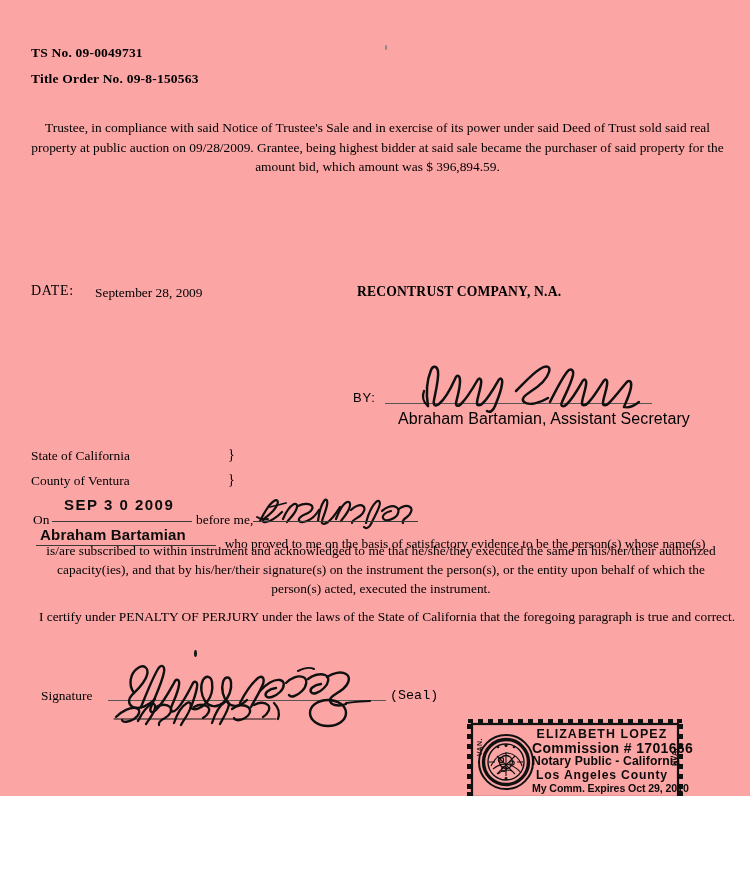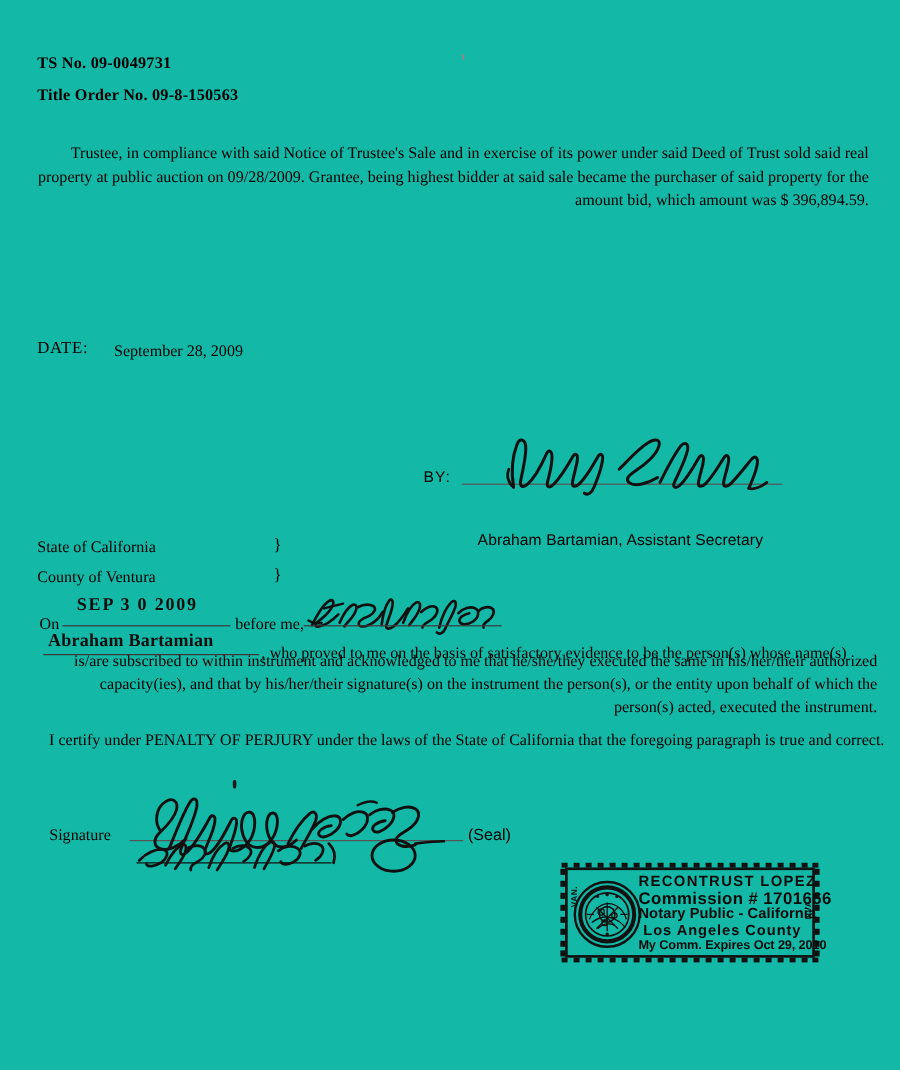--- a/index.html
+++ b/index.html
@@ -3,43 +3,43 @@
 <meta charset="utf-8">
 <style>
   html, body {
     margin: 0;
     padding: 0;
     background: #ffffff;
   }
   #page {
     position: relative;
     width: 750px;
-    height: 892px;
-    background: #14b8a6;
+    height: 796px;
+    background: #fca5a5;
     overflow: hidden;
     font-family: "Liberation Serif", serif;
     color: #000000;
   }
 
   
   .abs { position: absolute; }
 
   .hdr-line {
     font-family: "Liberation Serif", serif;
     font-weight: bold;
     font-size: 13.5px;
     letter-spacing: 0.2px;
     white-space: nowrap;
   }
 
   .body-par {
     font-family: "Liberation Serif", serif;
     font-size: 13.4px;
     line-height: 19.5px;
-    text-align: right;
+    text-align: center;
   }
 
   .date-label {
     font-family: "Liberation Serif", serif;
     font-size: 14px;
     letter-spacing: 0.6px;
   }
   .date-value {
     font-family: "Liberation Serif", serif;
     font-size: 13.4px;
@@ -56,65 +56,64 @@
     font-family: "Liberation Sans", sans-serif;
     font-size: 13px;
     letter-spacing: 0.8px;
   }
   .sig-rule {
     border-bottom: 1.3px solid #555;
     height: 0;
   }
   .name-under-rule {
     font-family: "Liberation Sans", sans-serif;
-    font-size: 13px;
+    font-size: 16px;
     white-space: nowrap;
     letter-spacing: 0.1px;
-    margin-top: 32px;
   }
 
   .venue-line {
     font-family: "Liberation Serif", serif;
     font-size: 13.4px;
     white-space: nowrap;
   }
   .brace {
     font-family: "Liberation Serif", serif;
     font-size: 14px;
   }
 
   .inline-ser {
     font-family: "Liberation Serif", serif;
     font-size: 13.4px;
     white-space: nowrap;
   }
 
   
   .stamp-text {
-    font-family: Liberation Serif, serif;
+    font-family: Liberation Sans, sans-serif;
     font-weight: bold;
     color: #0d0d0d;
     white-space: nowrap;
   }
   .stamp-date {
     font-size: 15px;
     letter-spacing: 1.5px;
   }
   .stamp-name {
     font-size: 15px;
     letter-spacing: 0.2px;
   }
 
   .blank-rule {
     border-bottom: 1.4px solid #3a3a3a;
     height: 0;
   }
 
   .seal-label {
-    font-family: Liberation Sans, sans-serif;
+    font-family: Liberation Mono, monospace;
     font-size: 13.4px;
     text-align: right;
   }
   .sig-word {
     font-family: "Liberation Serif", serif;
     font-size: 13.4px;
   }
 
   
   .hand svg { display: block; overflow: visible; }
@@ -177,20 +176,21 @@
 
   <div class="abs hdr-line" style="left:31px; top:45px;">TS No.  09-0049731</div>
   <div class="abs hdr-line" style="left:31px; top:71px;">Title Order No.  09-8-150563</div>
 
   <div class="speck" style="left:385px; top:45px; width:2px; height:5px;"></div>
 
   <div class="abs body-par" style="left:31px; top:118px; width:693px;">Trustee, in compliance with said Notice of Trustee's Sale and in exercise of its power under said Deed of Trust sold said real property at public auction on 09/28/2009.  Grantee, being highest bidder at said sale became the purchaser of said property for the amount bid, which amount was $ 396,894.59.</div>
 
   <div class="abs date-label" style="left:31px; top:283px;">DATE:</div>
   <div class="abs date-value" style="left:95px; top:285px;">September 28, 2009</div>
+  <div class="abs company-name" style="left:357px; top:284px;">RECONTRUST COMPANY, N.A.</div>
 
   <div class="abs by-label" style="left:353px; top:390px;">BY:</div>
   <div class="abs sig-rule" style="left:385px; top:403px; width:267px;"></div>
 
   <div class="abs hand" style="left:420px; top:358px;">
     <svg width="230" height="56" viewBox="0 0 230 56">
       <path d="M8 48 C6 36 7 22 11 12 C13 7 17 8 18 13 C19 20 16 32 14 42
                C13 47 15 49 19 46 C25 41 31 30 35 21 C37 16 40 17 40 23
                C40 31 37 40 36 45 C36 48 38 49 41 46 C47 40 53 30 57 23
                C59 19 62 20 61 26 C60 33 57 41 57 45 C57 48 60 48 63 45
@@ -406,21 +406,21 @@
       </g>
       <g fill="#111">
         <circle cx="29" cy="12.5" r="1.5"></circle>
         <circle cx="21" cy="14" r="1.3"></circle>
         <circle cx="37" cy="14" r="1.3"></circle>
         <circle cx="29" cy="45.5" r="1.4"></circle>
       </g>
     </svg>
 
     <div class="seal-lines">
-      <div class="sl sl-1">RECONTRUST LOPEZ</div>
+      <div class="sl sl-1">ELIZABETH LOPEZ</div>
       <div class="sl sl-2">Commission # 1701666</div>
       <div class="sl sl-3">Notary Public - California</div>
       <div class="sl sl-4">Los Angeles County</div>
       <div class="sl sl-5">My Comm. Expires Oct 29, 2010</div>
     </div>
 
     <div class="seal-side-text" style="left:10px; top:38px; transform:rotate(-90deg); transform-origin:left top;">VAN.</div>
     <div class="seal-side-text" style="left:205px; top:48px; transform:rotate(-90deg); transform-origin:left top;">NVA.</div>
   </div>
 

